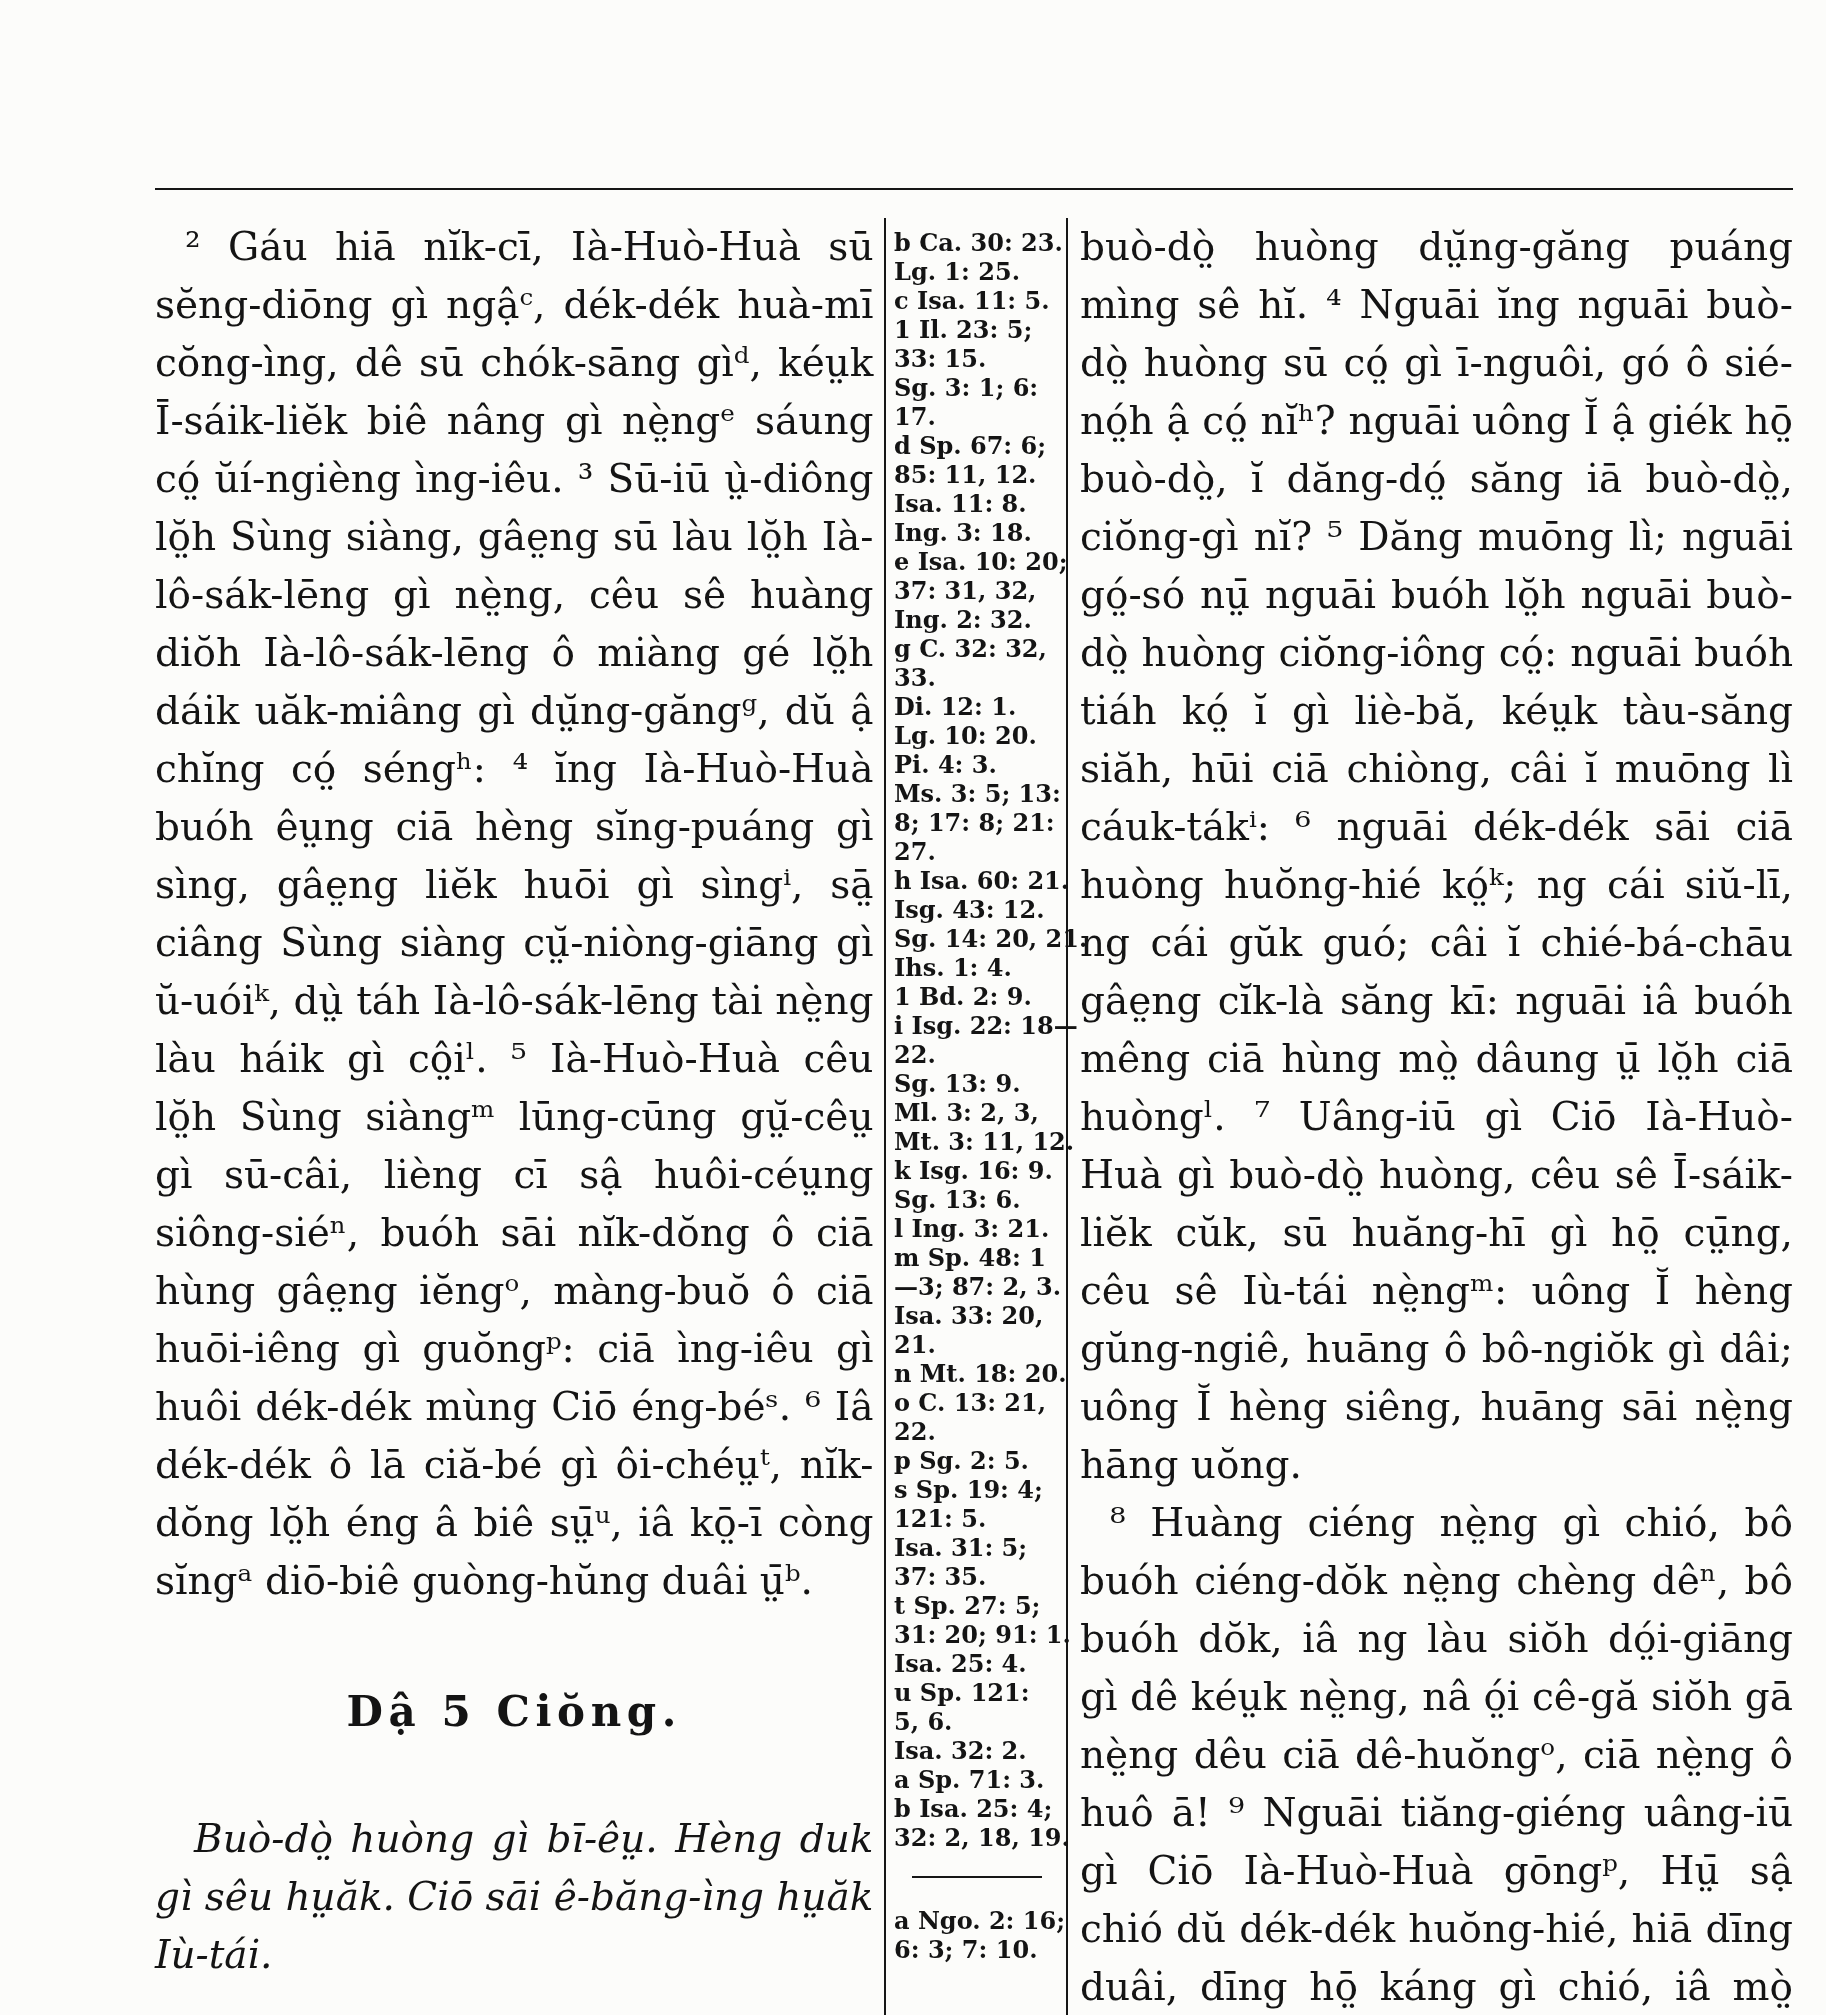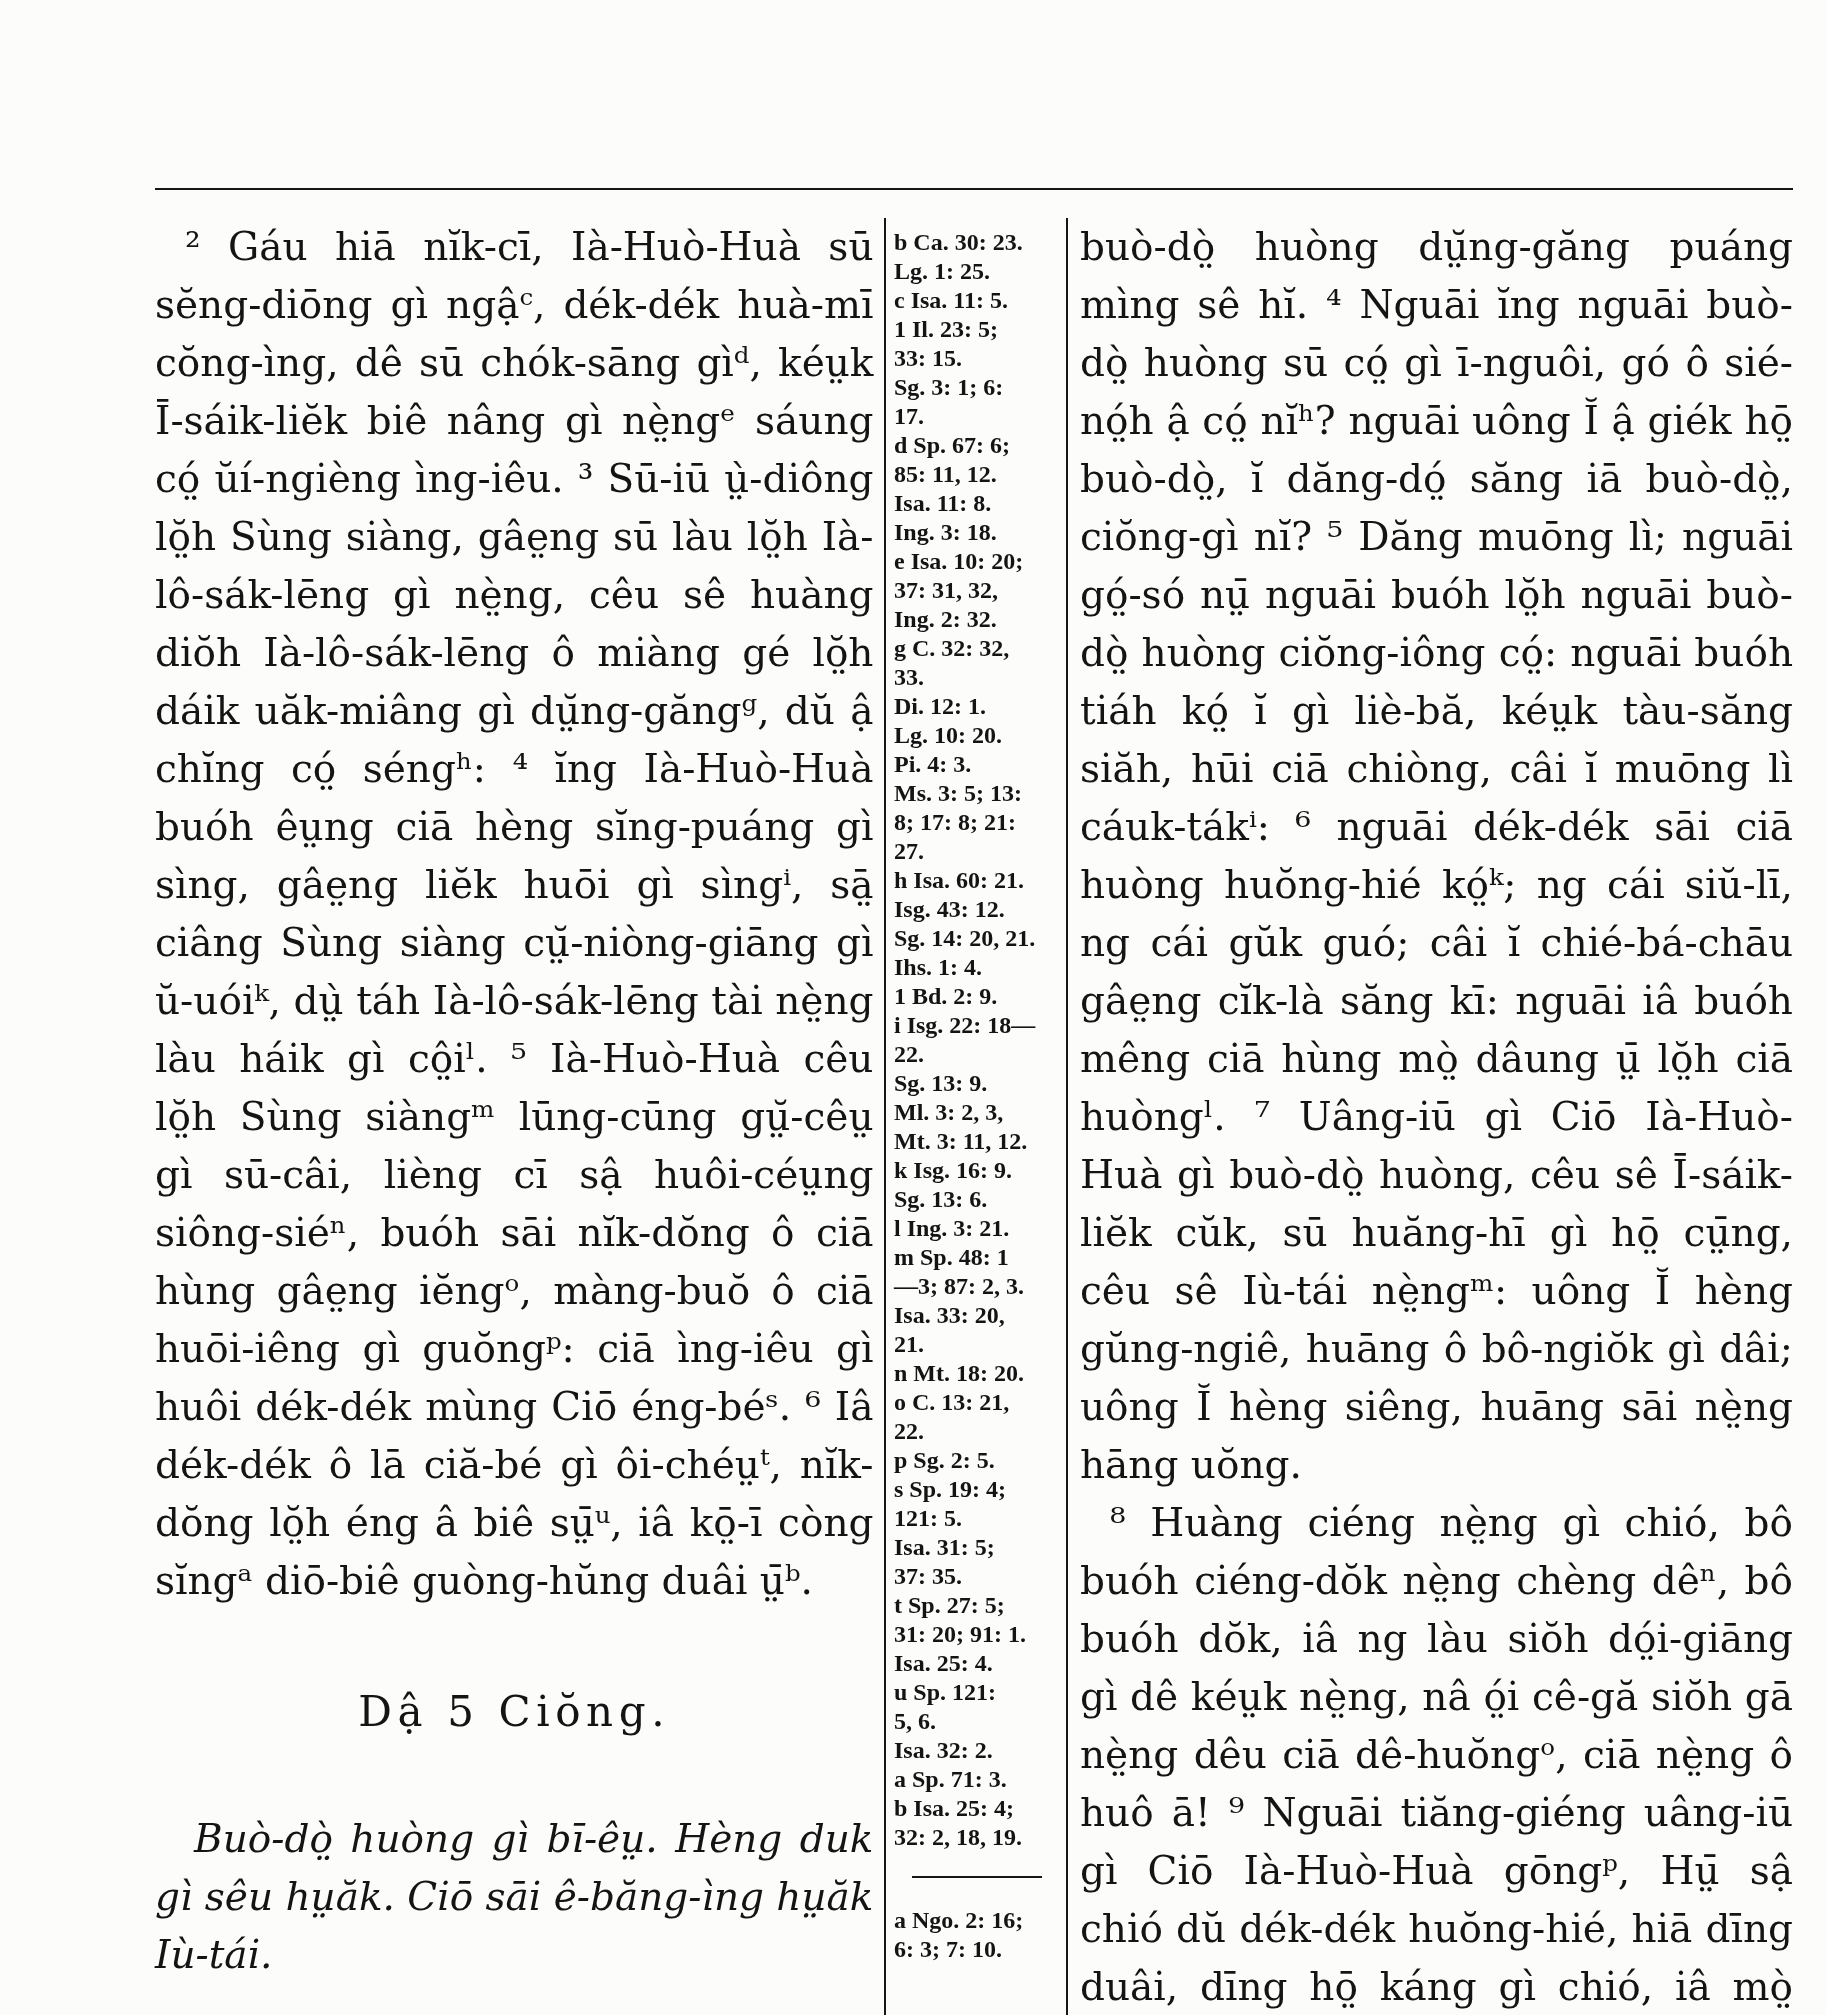--- a/index.html
+++ b/index.html
@@ -42,33 +42,33 @@
   .upper{display:flex;align-items:stretch;}
   .col-center{
     width:182px;
     box-sizing:border-box;
     border-right:2.8px solid #161616;
     padding:10.5px 5.6px 16px 8px;
     font-size:24px;
     line-height:29px;
     font-weight:bold;
   }
-  .ref-line{white-space:nowrap;font-family:Liberation Serif, serif;}
+  .ref-line{white-space:nowrap;}
   .ref-rule{border-bottom:2.4px solid #161616;width:78%;margin:24px auto 28px auto;}
   .col-right{
     flex:1;
     font-size:39px;
     line-height:58px;
     padding-left:12px;
     box-sizing:border-box;
   }
   .para{margin:0;text-align:justify;text-indent:30px;}
   .para.cont{text-indent:0;}
   .para.heading{
-    text-align:center;text-indent:0;font-weight:normal;
+    text-align:center;text-indent:0;font-weight:bold;
     font-size:42px;letter-spacing:5.6px;
     margin:73px 0 69px 0;text-align-last:center;
   }
   .para.summary{font-style:italic;text-indent:39px;margin:0 0 52px 0;}
 </style>
 </head>
 <body>
 
 <div class="page">
 

